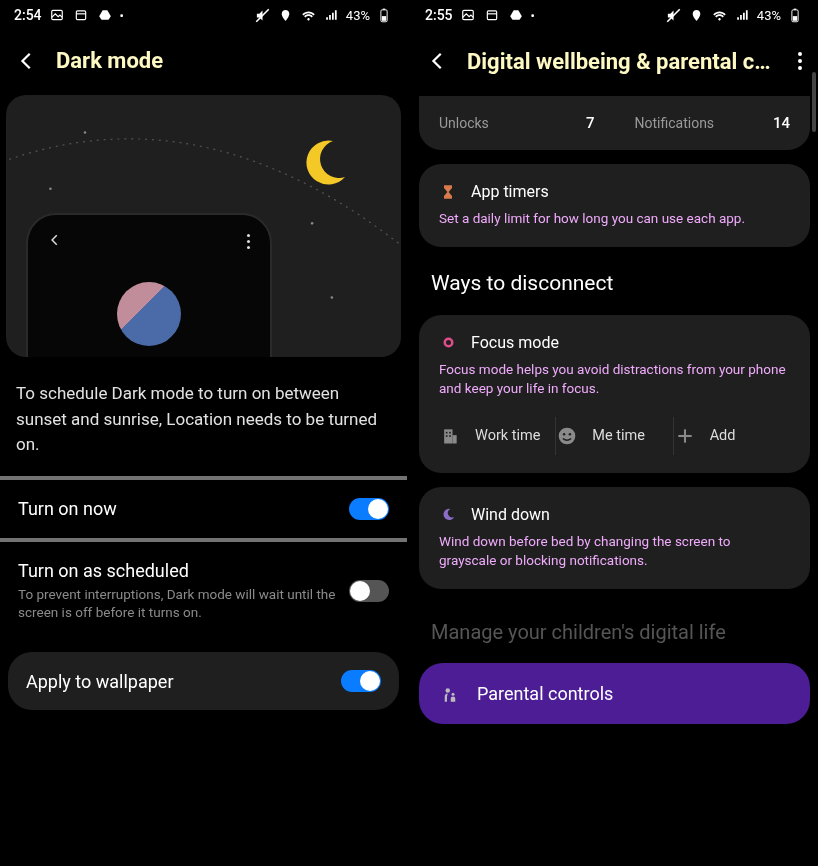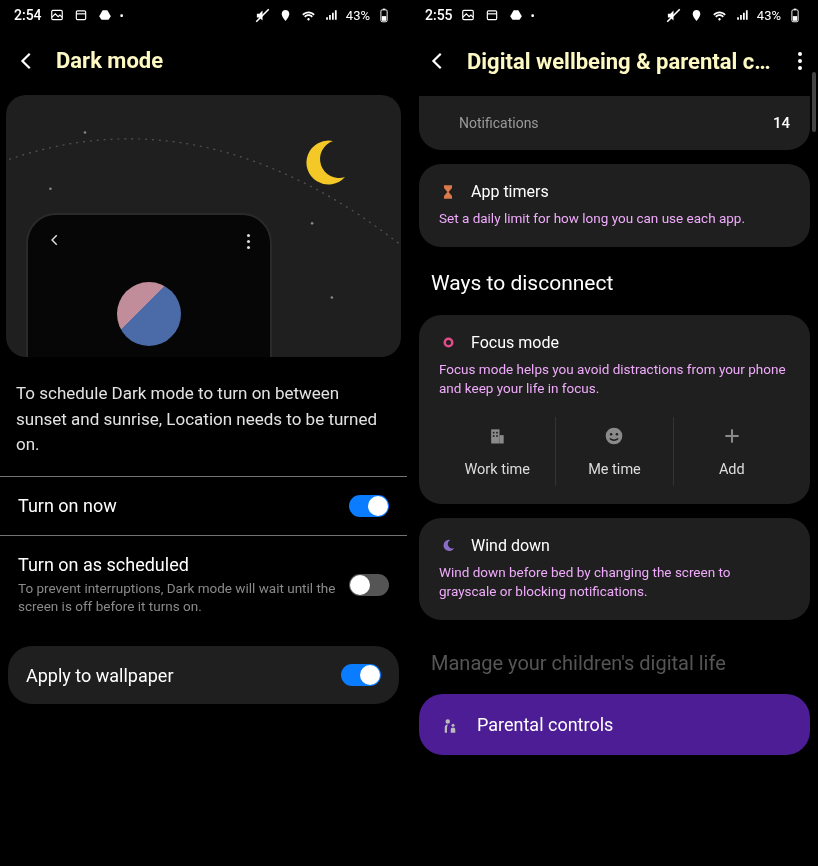--- a/index.html
+++ b/index.html
@@ -89,21 +89,21 @@
   }
   .info-text {
     padding: 24px 16px 18px 16px;
     font-size: 17px;
     line-height: 1.5;
     color: #e2e2e2;
   }
   .setting-row {
     display:flex; align-items:center; justify-content:space-between;
     padding: 18px 18px;
-    border-top:1px solid #737373;
+    border-top:4px solid #737373;
   }
   .setting-row:first-of-type { border-top:none;}
   .setting-label { font-size:18px; color:#fff;}
   .setting-sub { font-size:13.5px; color:#8a8a8a; margin-top:4px; line-height:1.4;}
   .setting-text { flex:1; padding-right:10px;}
   .toggle {
     width:40px; height:22px; border-radius:12px; position:relative;
   }
   .toggle.on { background:#0a7cff;}
   .toggle.off { background:#555;}
@@ -142,21 +142,21 @@
   .card-title { font-size:16px; color:#fff;}
   .card-desc { font-size:13.5px; color:#f0abfc; line-height:1.45;}
   .section-title {
     font-size:21px; color:#fff;
     padding:24px 20px 6px 20px;
   }
   .focus-actions {
     display:flex; margin-top:18px;
   }
   .focus-action {
-    flex:1; display:flex; flex-direction:column; align-items:center; gap:14px;
+    flex:1; display:flex; flex-direction:row; align-items:center; gap:14px;
     padding:8px 0;
     border-left:1px solid #333;
   }
   .focus-action:first-child { border-left:none;}
   .focus-action .fa-label { font-size:14.5px; color:#ddd;}
   .focus-action .fa-icon { width:22px; height:22px; color:#8a8a8a; display:flex; align-items:center; justify-content:center;}
   .big-faded {
     font-size:20px; color:#555; line-height:1.3;
     padding:30px 20px 18px 20px;
   }
@@ -363,20 +363,24 @@
     <div class="more-icon">
         <span></span>
         <span></span>
         <span></span>
       </div>
   </div>
 
   <div class="scroll-ind"></div>
 
   <div class="stats-card">
+    <div class="stat" style="padding-right:20px;">
+      <span>Unlocks</span>
+      <span class="val">7</span>
+    </div>
     <div class="stat" style="padding-left:20px;">
       <span>Notifications</span>
       <span class="val">14</span>
     </div>
   </div>
 
   <div class="card">
     <div class="card-row-h">
       <span class="icon-box">
           <svg viewBox="0 0 24 24" width="16" height="16">

